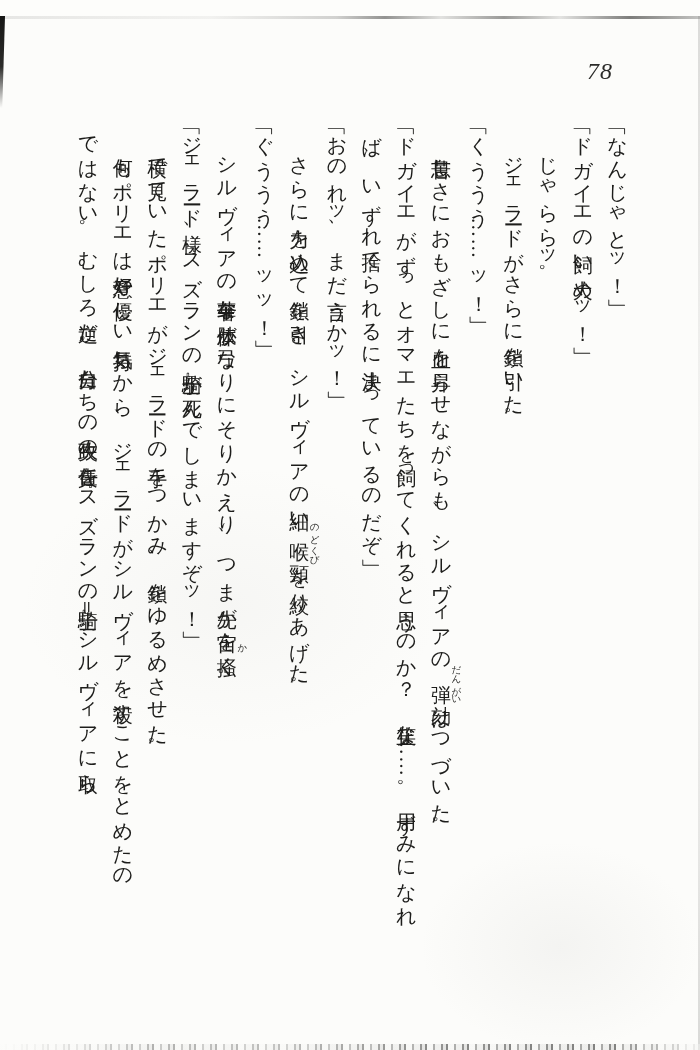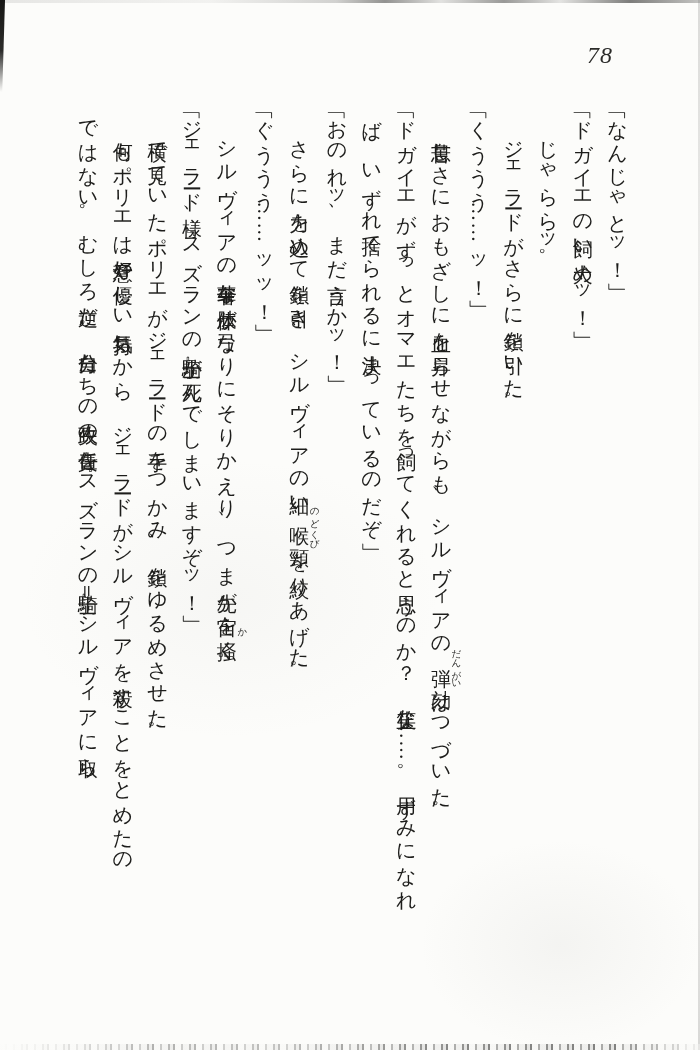--- a/index.html
+++ b/index.html
@@ -14,20 +14,21 @@
     background: #fdfdfb;
     font-family: "Liberation Serif", "DejaVu Serif", serif;
   }
   .page {
     position: absolute;
     inset: 0;
     background:
       radial-gradient(ellipse 300px 200px at 33% 57%, rgba(180,180,175,0.08), rgba(180,180,175,0) 70%),
       radial-gradient(ellipse 200px 150px at 80% 90%, rgba(170,170,165,0.10), rgba(170,170,165,0) 70%),
       #fcfcfa;
+    margin-top: 16px;
   }
   
   .scan-top {
     position: absolute; top: 0; left: 0;
     width: 700px; height: 3px;
     background: linear-gradient(to right,
       rgba(130,130,128,0.18) 0%, rgba(150,150,148,0.10) 30%,
       rgba(110,110,108,0.30) 48%, rgba(60,60,58,0.55) 55%,
       rgba(120,120,118,0.20) 63%, rgba(55,55,53,0.50) 72%,
       rgba(140,140,138,0.22) 80%, rgba(40,40,38,0.60) 90%,

